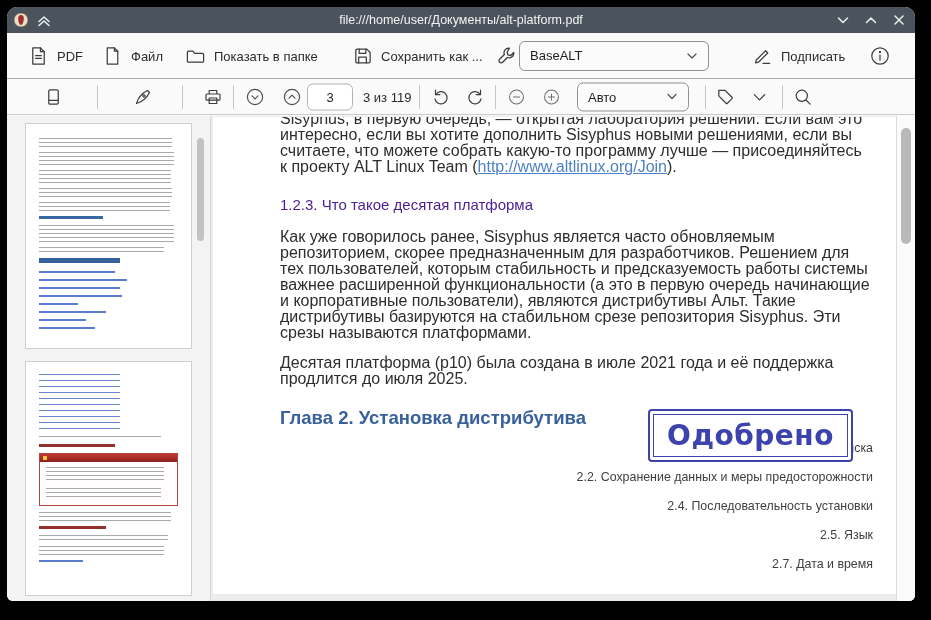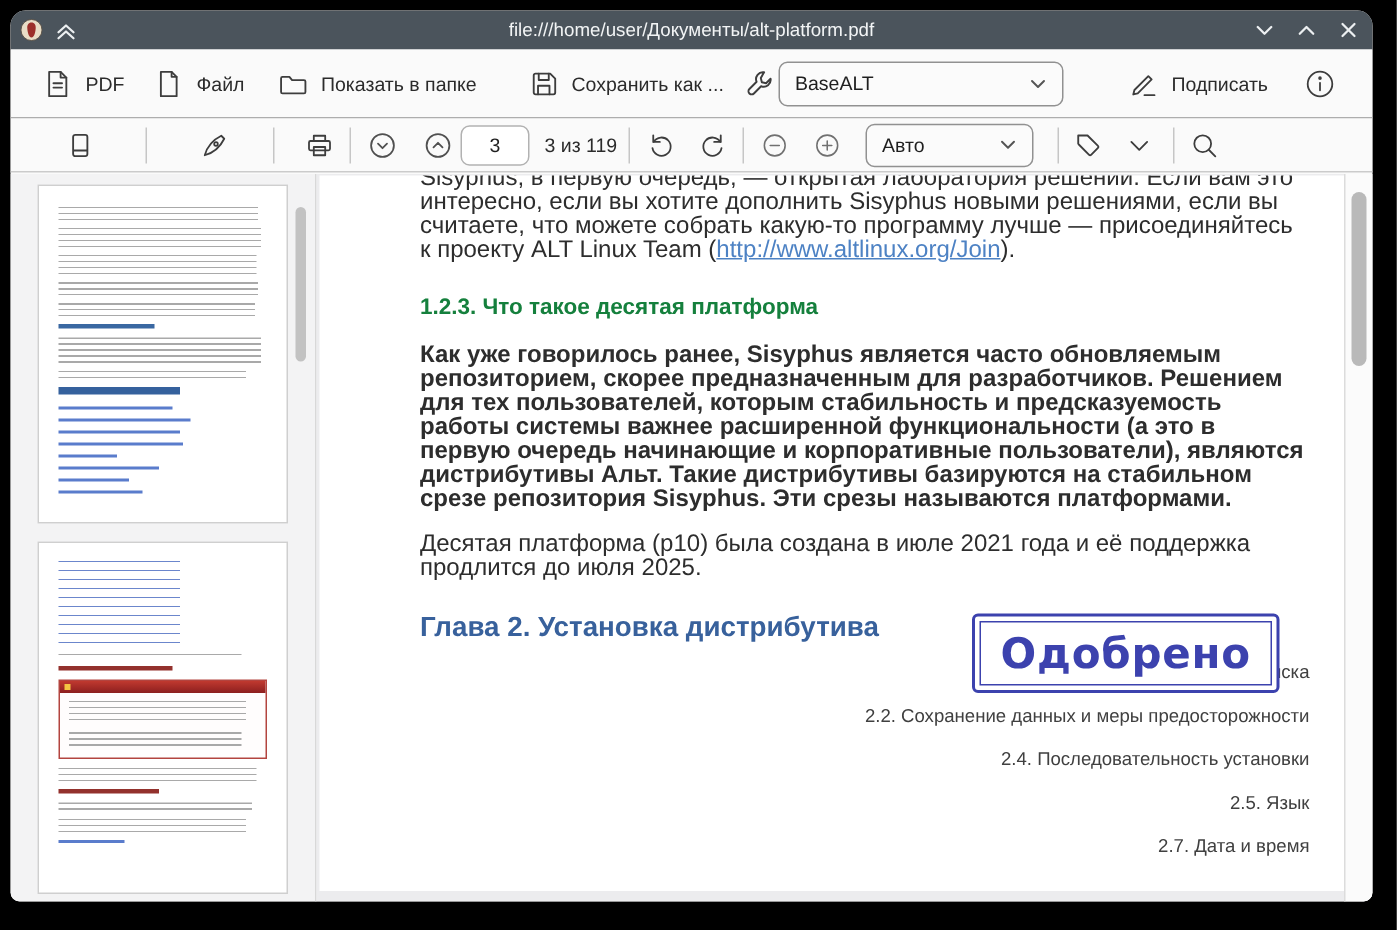--- a/index.html
+++ b/index.html
@@ -44,22 +44,22 @@
   .warnbody { padding:5px 6px; }
   .sb-scroll { position:absolute; right:6px; top:0; bottom:0; width:7px; }
   .sb-thumb { position:absolute; left:0; top:22px; width:7px; height:103px; background:#c2c2c2; border-radius:4px; }
 
   .main { position:relative; flex:1; background:#ececee; }
   .page { position:absolute; left:2px; top:1px; width:683px; height:477px; background:#fff; overflow:hidden; }
   .page-inner { padding:0 0 0 67px; width:660px; }
   .btxt { font-size:16px; line-height:16px; color:#2d2d2d; width:592px; }
   .intro { margin-top:-6px; }
   .ilink { color:#4d82c4; text-decoration:underline; cursor:pointer; }
-  .h3 { margin-top:20px; font-size:15px; line-height:19px; font-weight:bold; color:#15803d; }
-  .p1 { margin-top:15px;font-weight:bold; }
+  .h3 { margin-top:20px; font-size:15px; line-height:19px; font-weight:normal; color:#4c1d95; }
+  .p1 { margin-top:15px; }
   .p2 { margin-top:14px; }
   .h2 { margin-top:18px; font-size:18.5px; line-height:26px; font-weight:bold; color:#38619c; }
   .toc { margin-top:9px; padding-left:13px; }
   .toc a { display:block; font-size:12.4px; line-height:16px; margin-bottom:13px; color:#404040; text-decoration:none; cursor:pointer;text-align:right; }
   .stamp { position:absolute; left:435px; top:292px; width:205px; height:53px; border:2px solid #3c42ae;
            border-radius:4px; padding:3px; background:#fff; }
   .stamp-in { border:1.5px solid #3c42ae; height:100%; display:flex; align-items:center; justify-content:center; }
   .stamp-txt { font-family:"DejaVu Sans", sans-serif; font-weight:bold; font-size:28px; color:#3c42ae; letter-spacing:0.5px; }
   .m-scroll { position:absolute; right:0; top:0; bottom:0; width:19px; background:#fbfbfb; border-left:1px solid #dcdcdc; }
   .m-thumb { position:absolute; left:4px; top:12px; width:10px; height:116px; background:#b9b9b9; border-radius:5px; }

